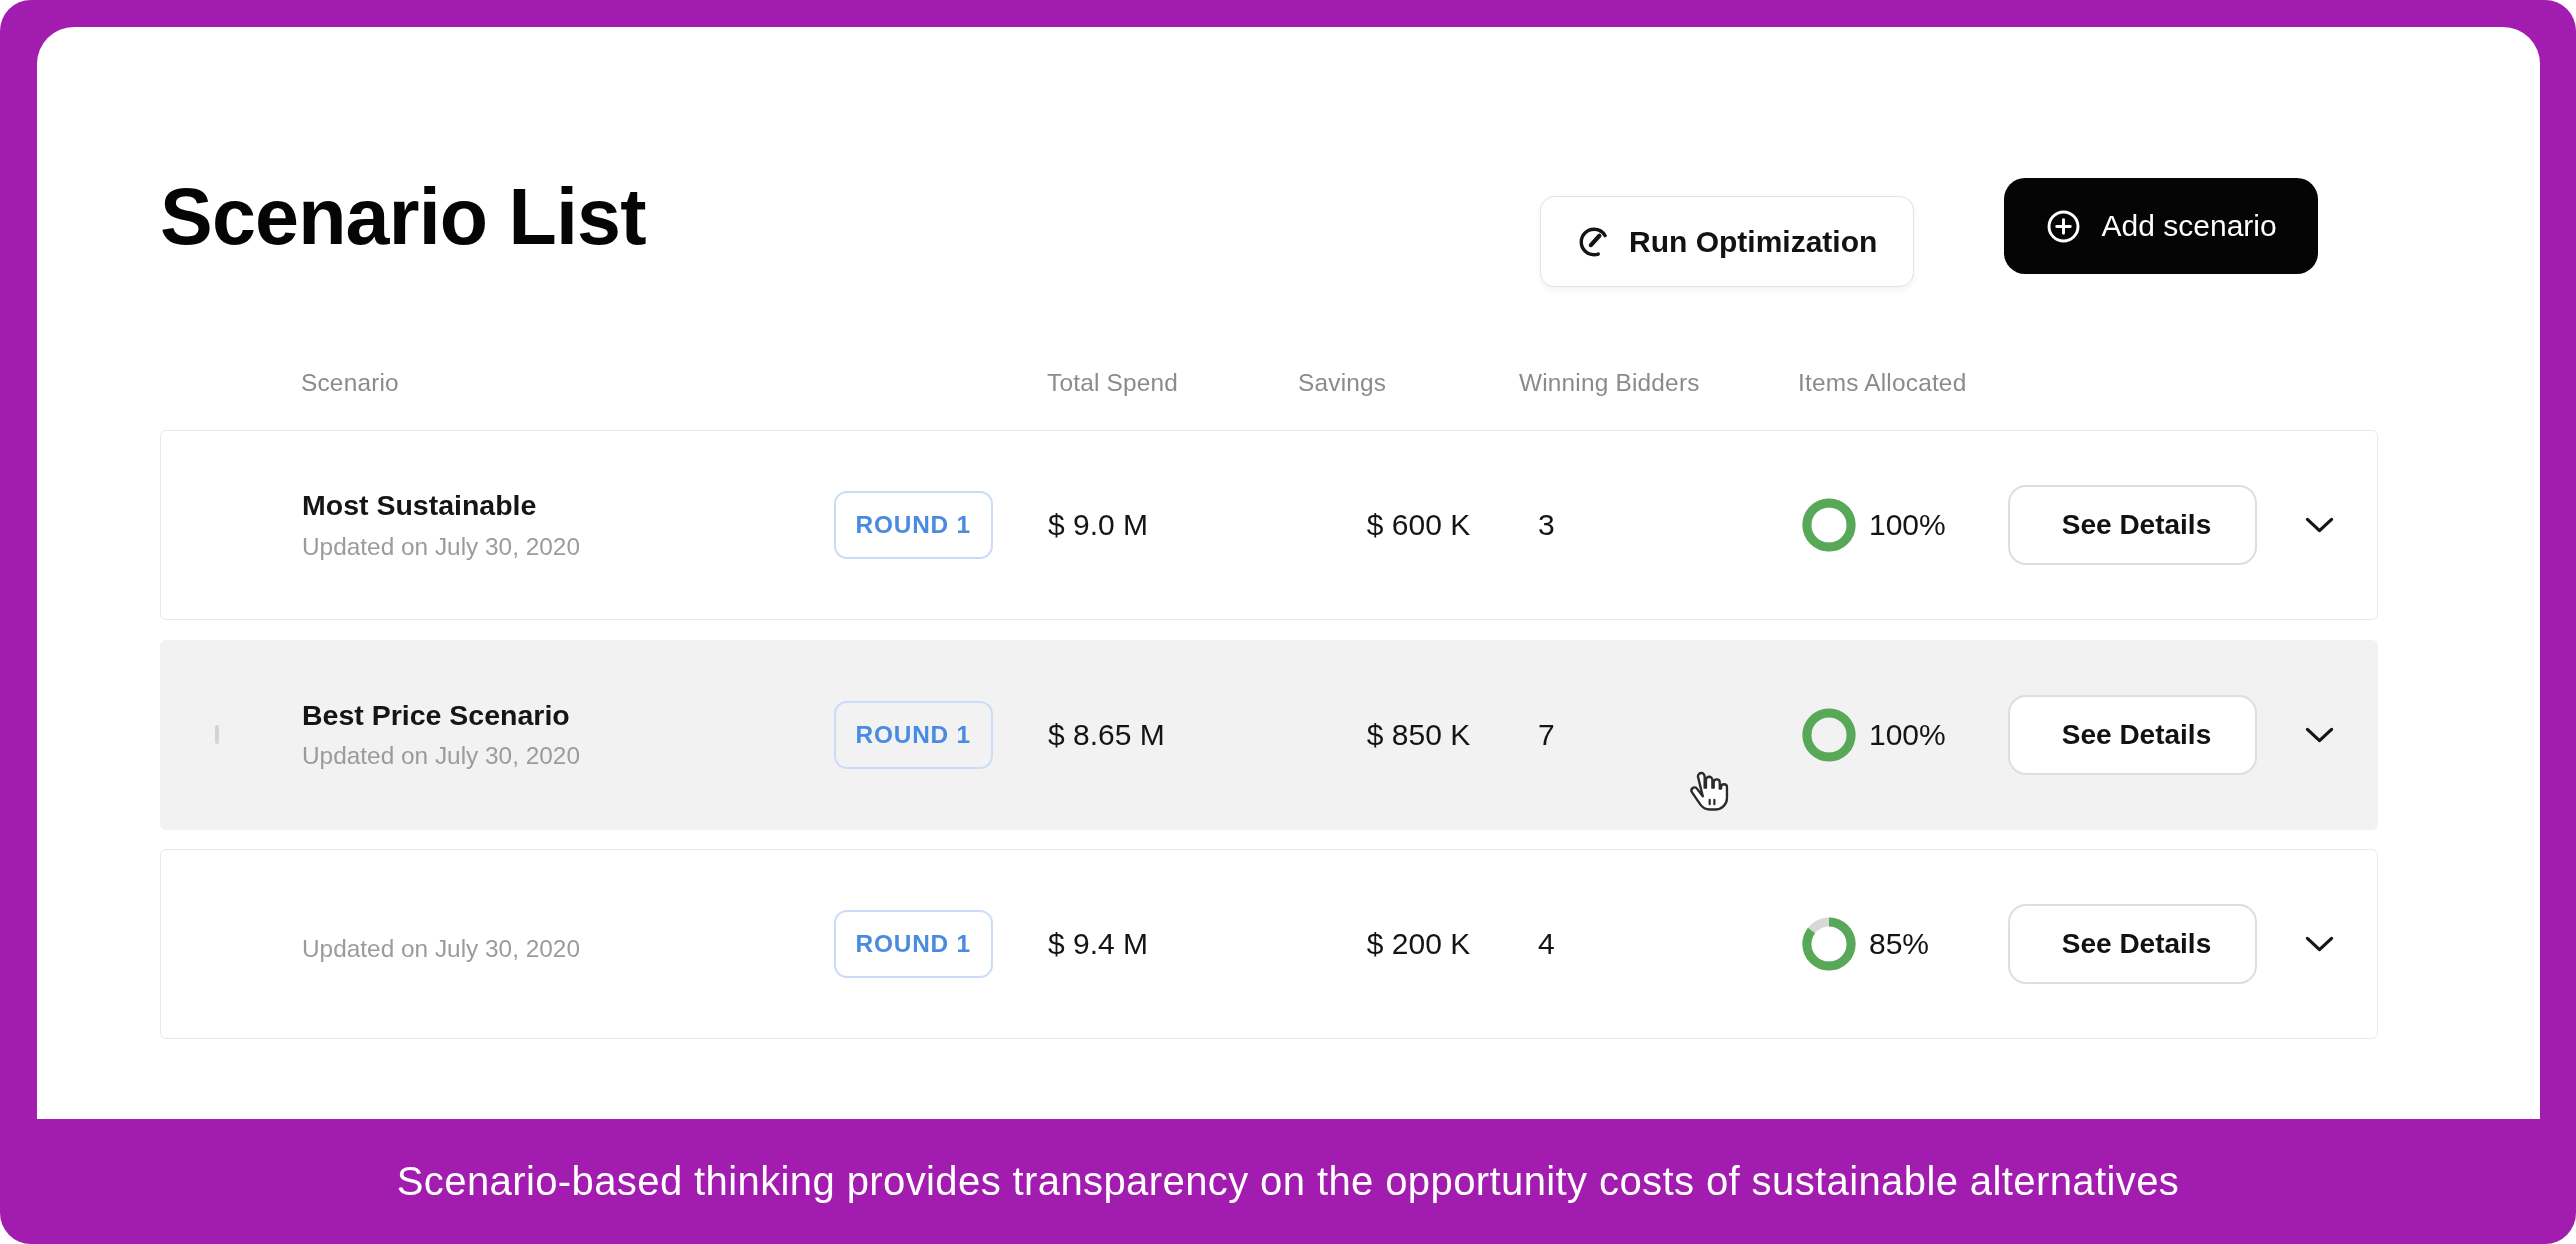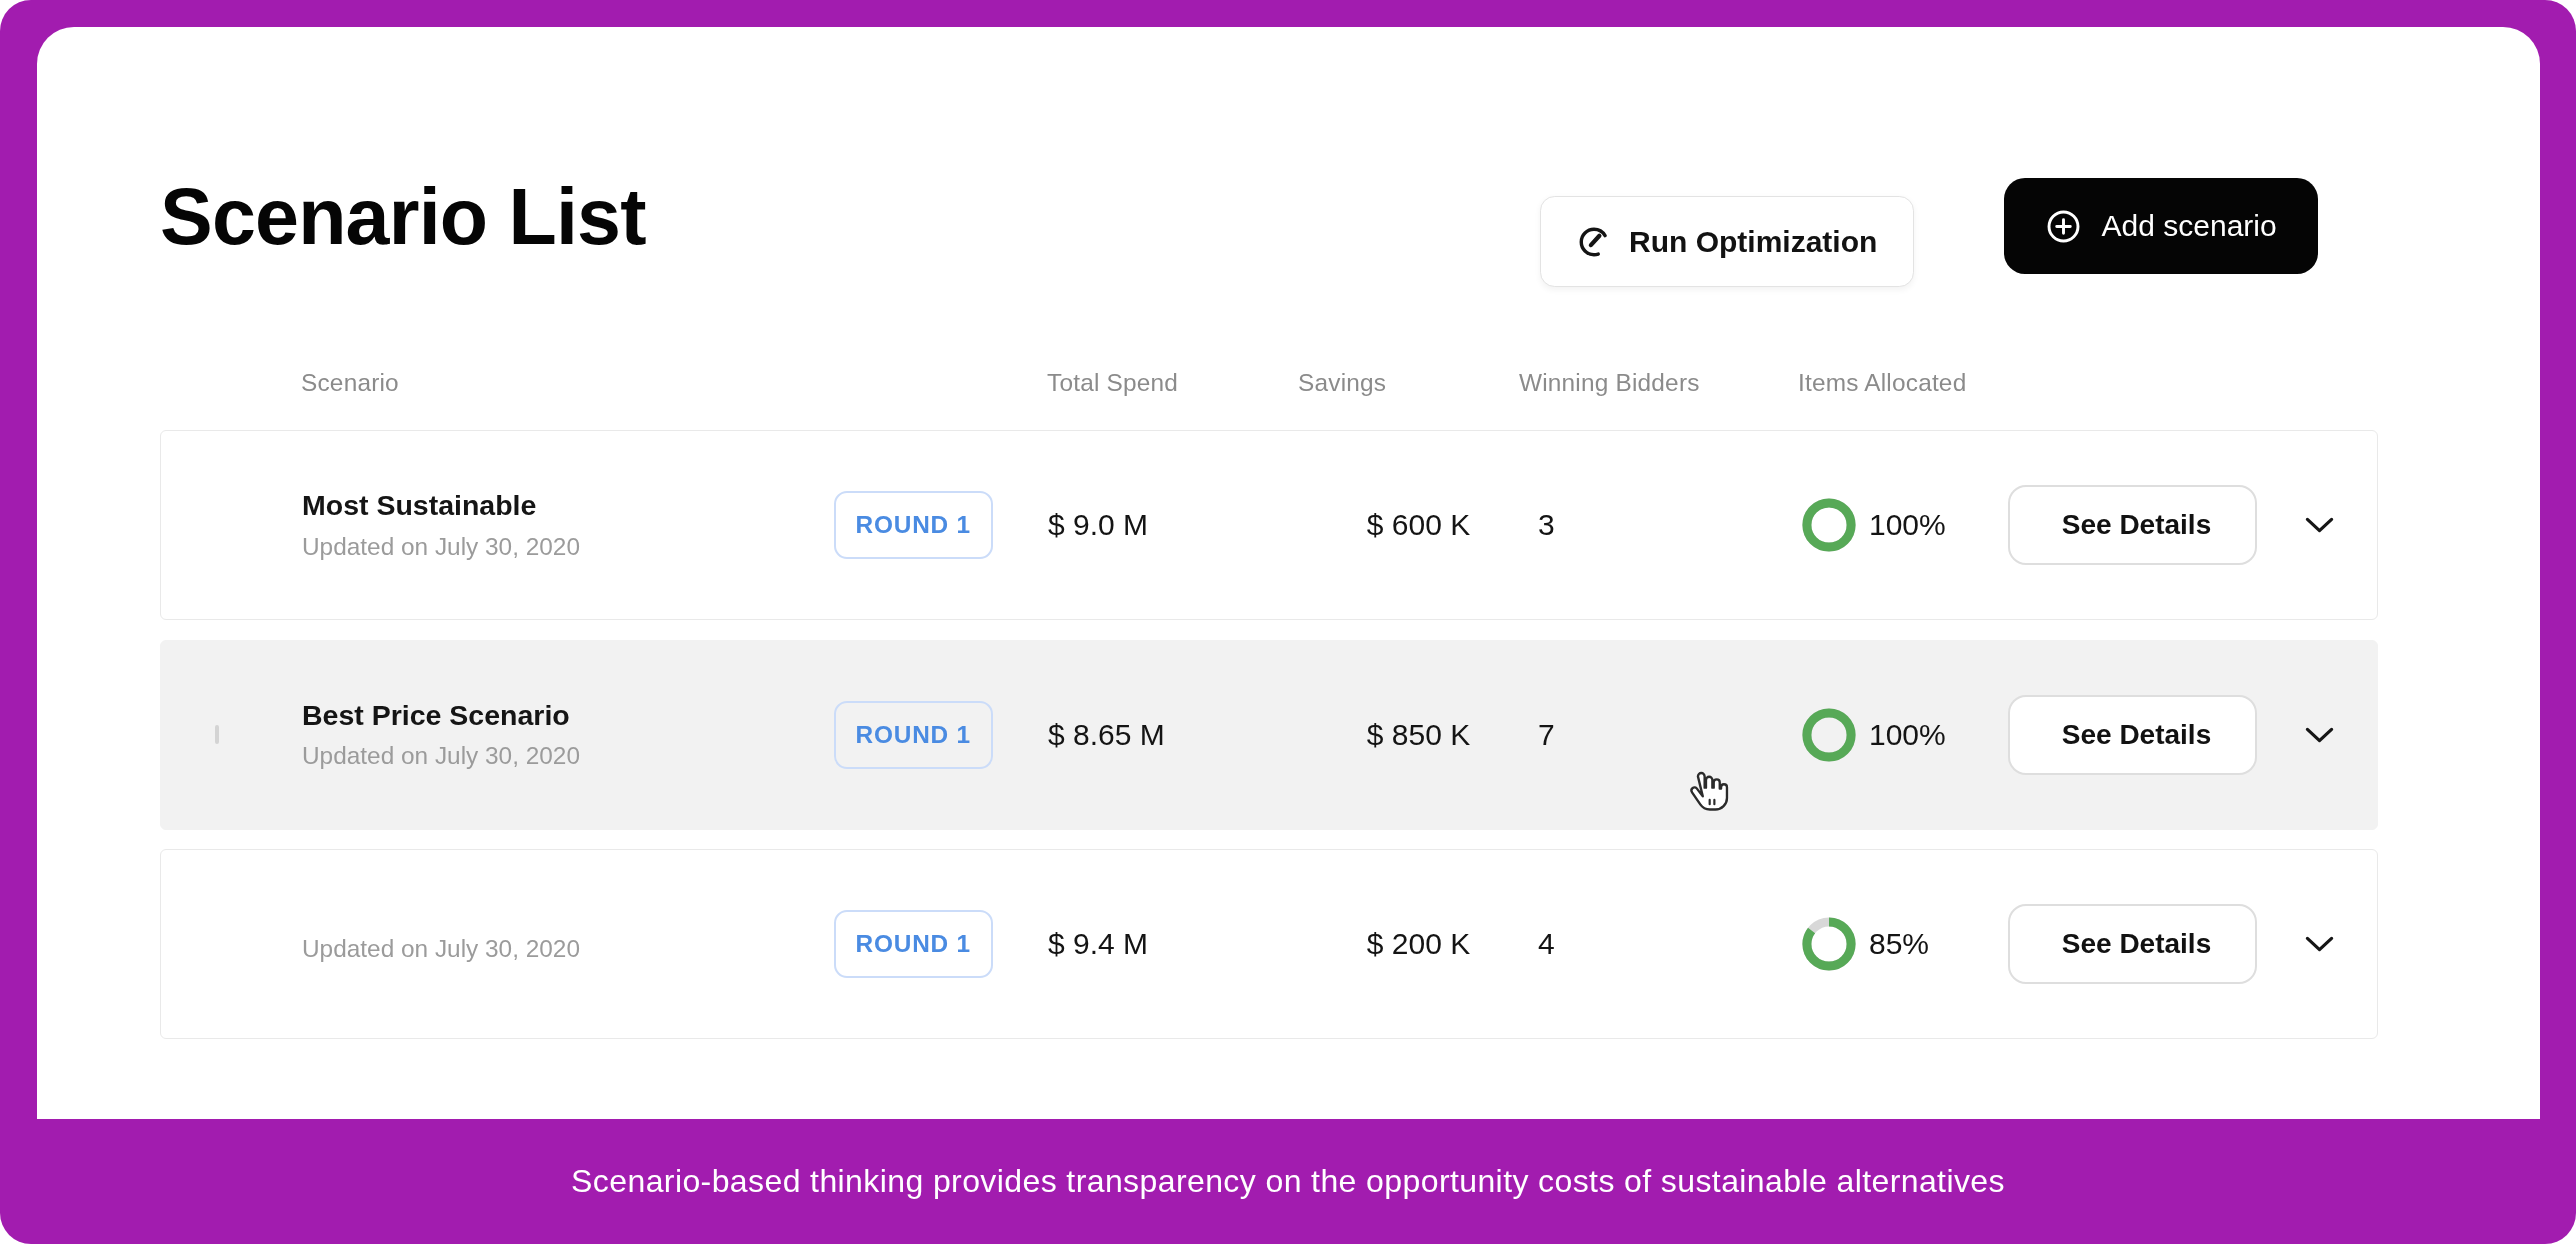--- a/index.html
+++ b/index.html
@@ -35,21 +35,21 @@
            border:2.4px solid #cbdcf9; border-radius:13px; color:#4a8be2; font-size:24.4px; font-weight:700; letter-spacing:0.8px; }
   .z-spend { width:251px; flex:none; } .z-savings { width:239px; flex:none;text-align:center; } .z-bidders { width:264px; flex:none; }
   .cell-value { font-size:30px; color:#141414; }
   .z-alloc { width:206px; flex:none; display:flex; align-items:center; gap:13px; }
   .z-details { width:297px; flex:none; }
   .btn-details { width:249px; height:80px; background:#ffffff; border:2.4px solid #dedede; border-radius:18px;
                  font-size:28px; font-weight:700; color:#121212; display:flex; align-items:center; justify-content:center; cursor:pointer;padding-left:8px; }
   .z-chevron { flex:1; display:flex; align-items:center; }
 
   .caption-bar { position:absolute; left:0; top:1119px; width:2576px; height:125px; display:flex; align-items:center; justify-content:center; }
-  .caption { color:#ffffff; font-size:32px; font-weight:500; letter-spacing:0.4px; }
+  .caption { color:#ffffff; font-size:40px; font-weight:500; letter-spacing:0.4px; }
 
   .cursor { position:absolute; pointer-events:none; }
 </style>
 </head>
 <body>
 
 <div class="frame">
   <div class="panel">
 
     <div class="page-title">Scenario List</div>

